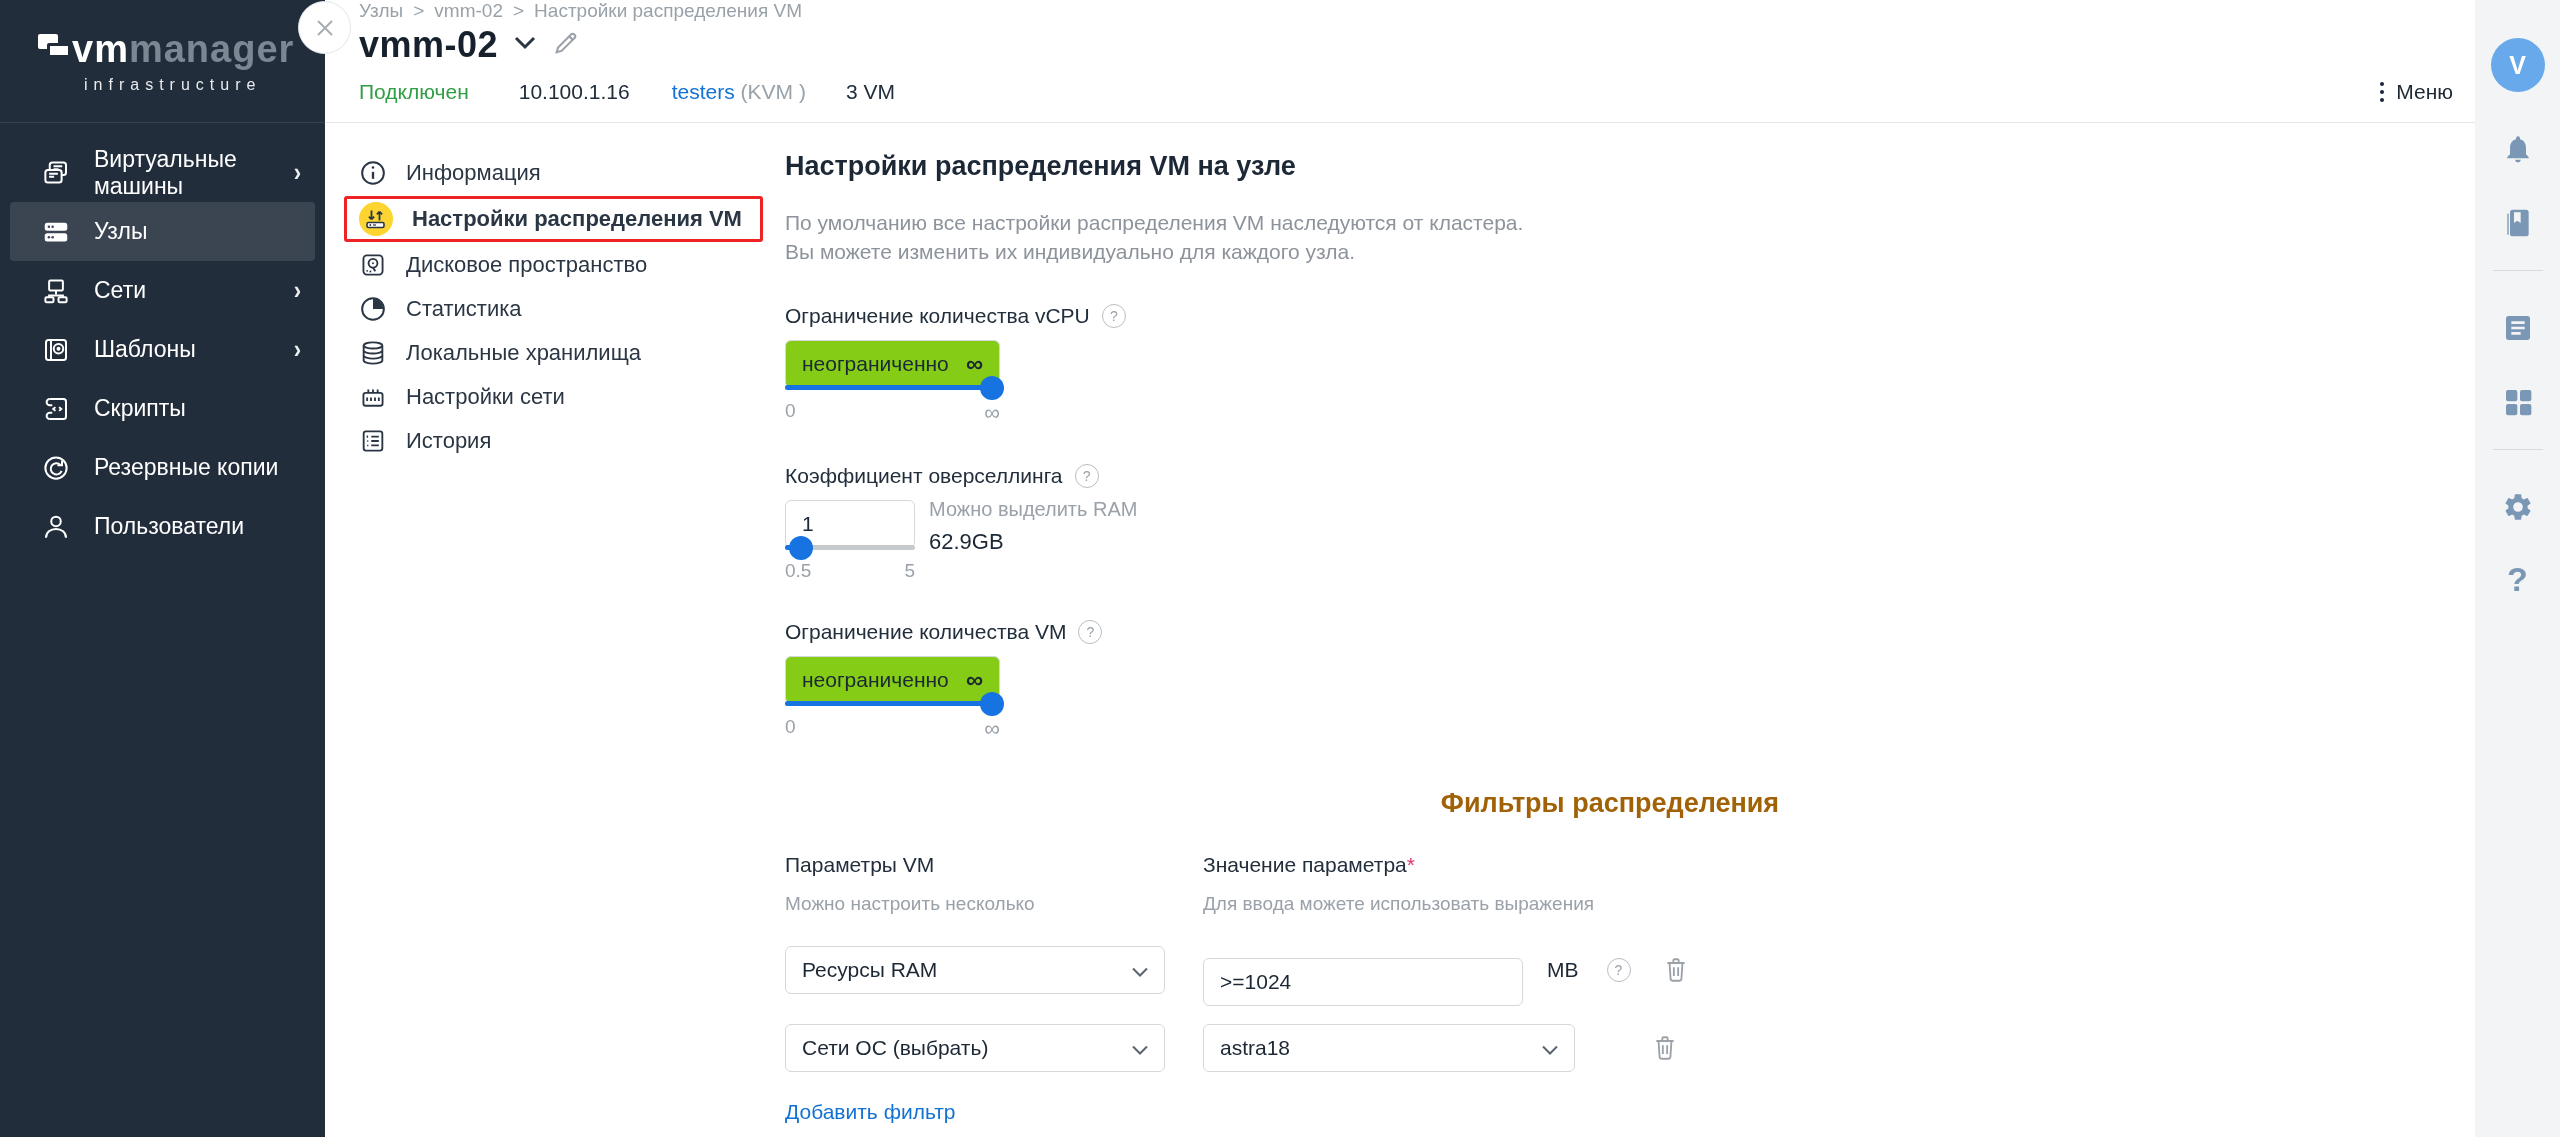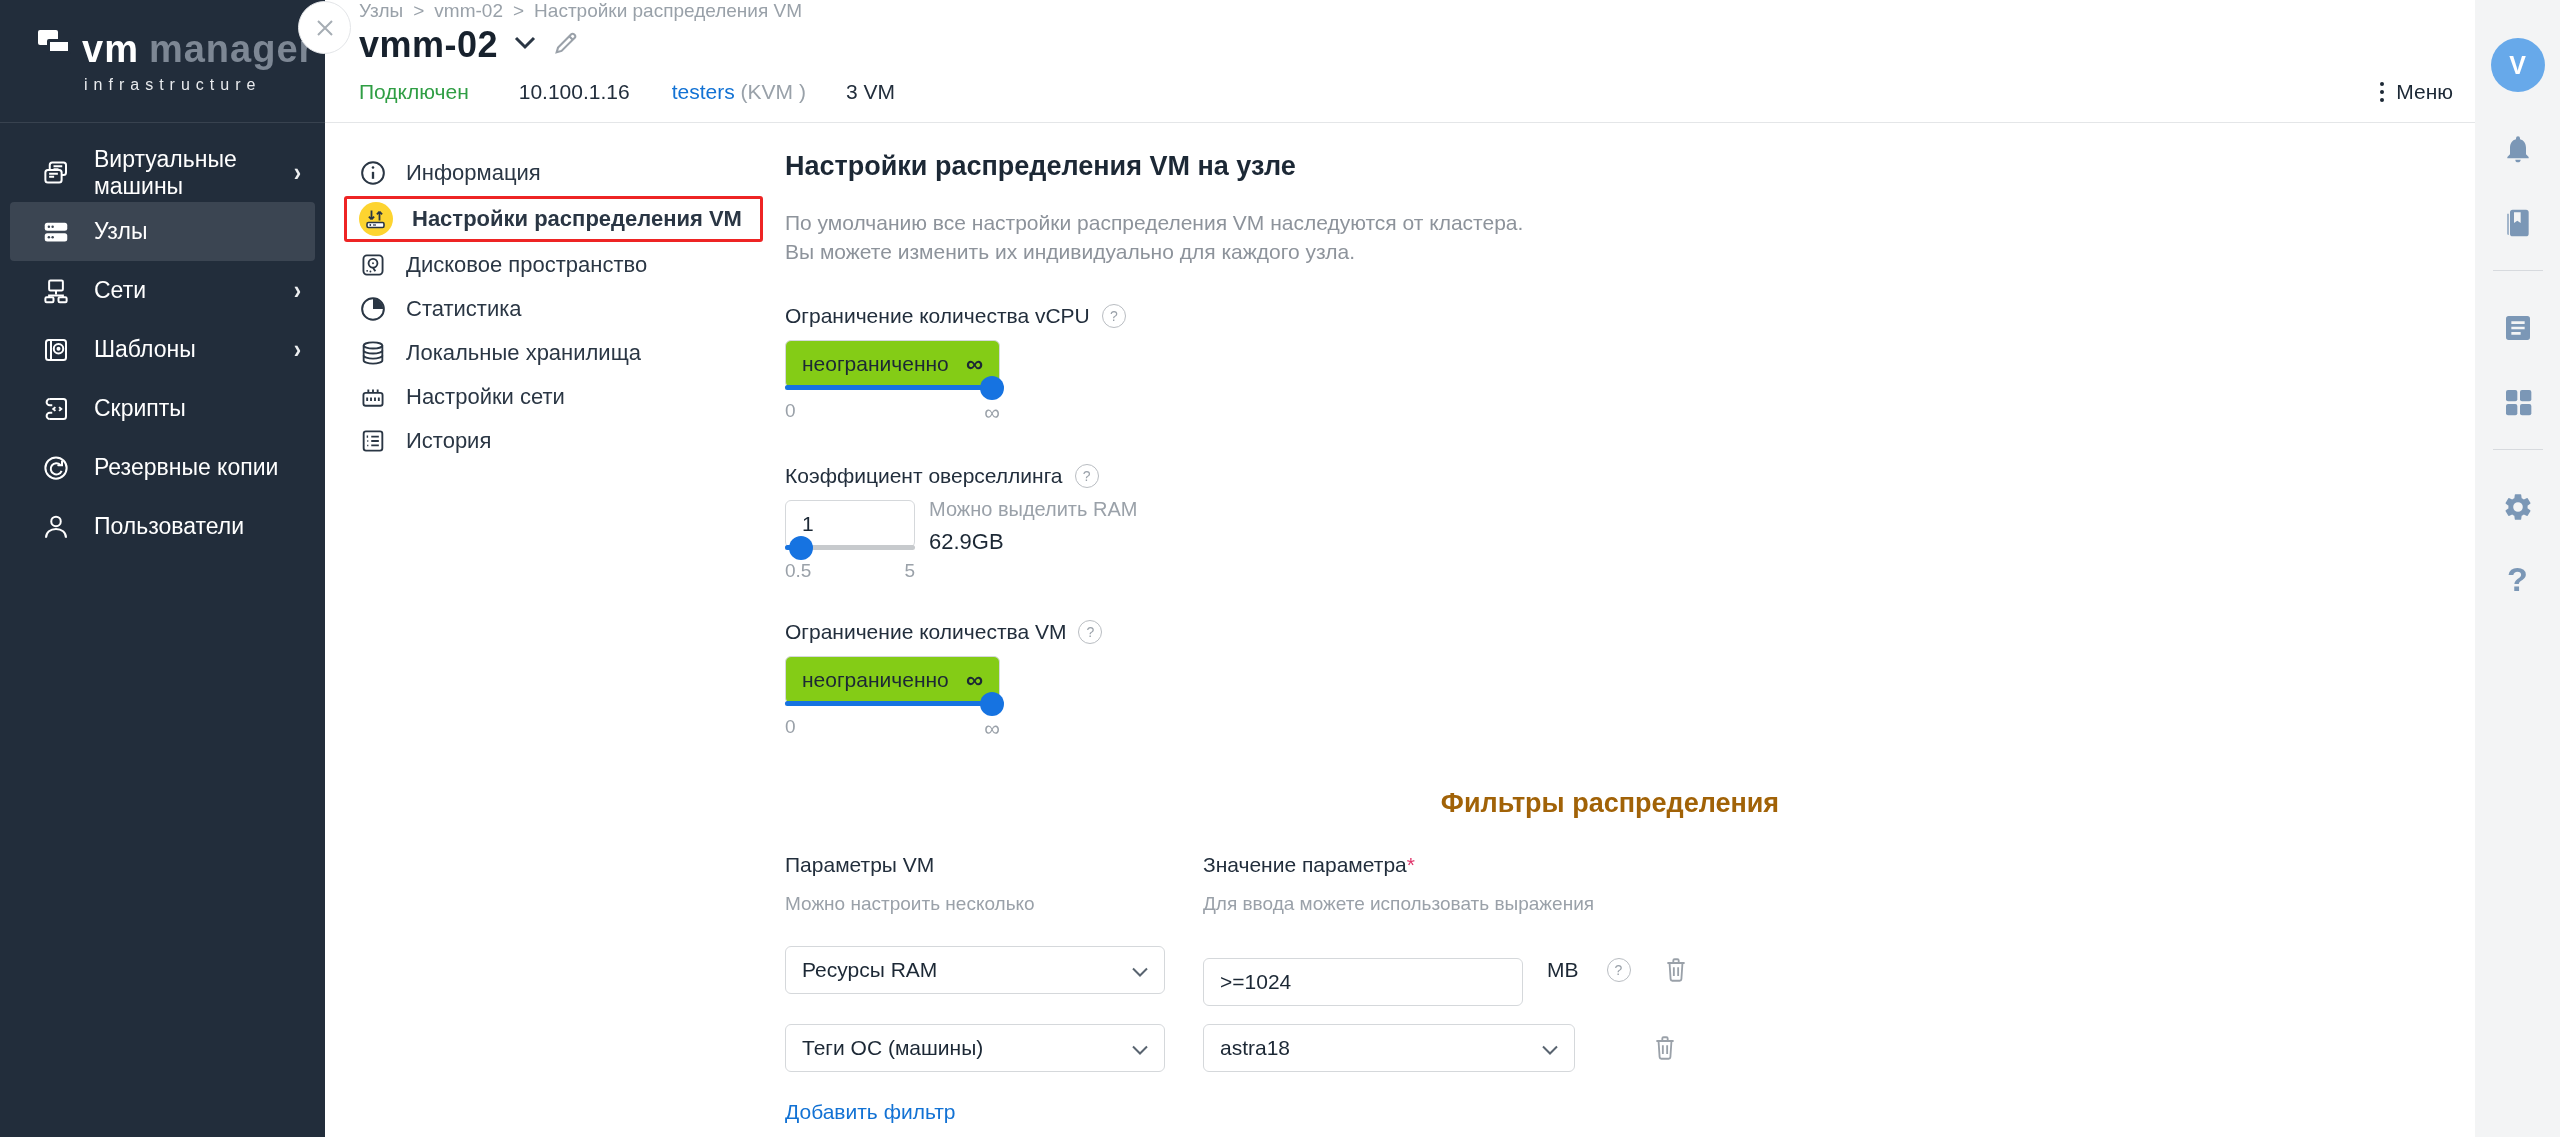--- a/index.html
+++ b/index.html
@@ -11,21 +11,21 @@
   }
   .app { display:flex; width:2560px; height:1137px; }
 
   
   .sidebar {
     width:325px; min-width:325px; height:100%;
     background: var(--sidebar-bg, #222d3b);
     color:#fff; display:flex; flex-direction:column;
   }
   .logo { padding:30px 0 0 38px; }
-  .logo-line1 { display:flex; align-items:flex-start; gap:10px; }
+  .logo-line1 { display:flex; align-items:center; }
   .logo-mark { width:34px; height:26px; position:relative; margin-bottom:4px; }
   .logo-mark .sq1 { position:absolute; left:0; top:0; width:20px; height:15px; background:#fff; border-radius:2px; }
   .logo-mark .sq2 { position:absolute; left:9px; top:9px; width:24px; height:15px; background:#fff; border-radius:2px; border:3px solid var(--sidebar-bg,#222d3b); }
   .logo-vm { font-size:38px; font-weight:bold; color:#fff; letter-spacing:1px; line-height:1; }
   .logo-manager { font-size:38px; font-weight:bold; color:#7d8794; letter-spacing:1px; line-height:1; }
   .logo-sub { margin-top:8px; font-size:16px; letter-spacing:6px; color:#e9ebee; padding-left:46px; }
   .side-divider { margin-top:28px; border-bottom:1px solid rgba(255,255,255,.10); }
   .nav { padding-top:20px; display:flex; flex-direction:column; }
   .nav-item {
     height:59px; display:flex; align-items:center; gap:22px;
@@ -517,21 +517,21 @@
           <span class="trash">
             <svg viewBox="0 0 24 26">
                 <path d="M4 6.5h16M9.5 6.5V4.2a1.2 1.2 0 0 1 1.2-1.2h2.6a1.2 1.2 0 0 1 1.2 1.2v2.3M6 6.5l1 15a1.6 1.6 0 0 0 1.6 1.5h6.8a1.6 1.6 0 0 0 1.6-1.5l1-15M10 10.5v8M14 10.5v8"></path>
               </svg>
           </span>
         </div>
 
         
         <div class="frow">
           <div class="select w380">
-            <span>Теги ОС (машины)</span>
+            <span>Сети ОС (выбрать)</span>
             <span class="chev"><svg viewBox="0 0 16 10">
                   <path d="M1 1.5 8 8.5 15 1.5"></path>
                 </svg></span>
           </div>
           <div class="gap38"></div>
           <div class="select w372">
             <span>astra18</span>
             <span class="chev"><svg viewBox="0 0 16 10">
                   <path d="M1 1.5 8 8.5 15 1.5"></path>
                 </svg></span>

